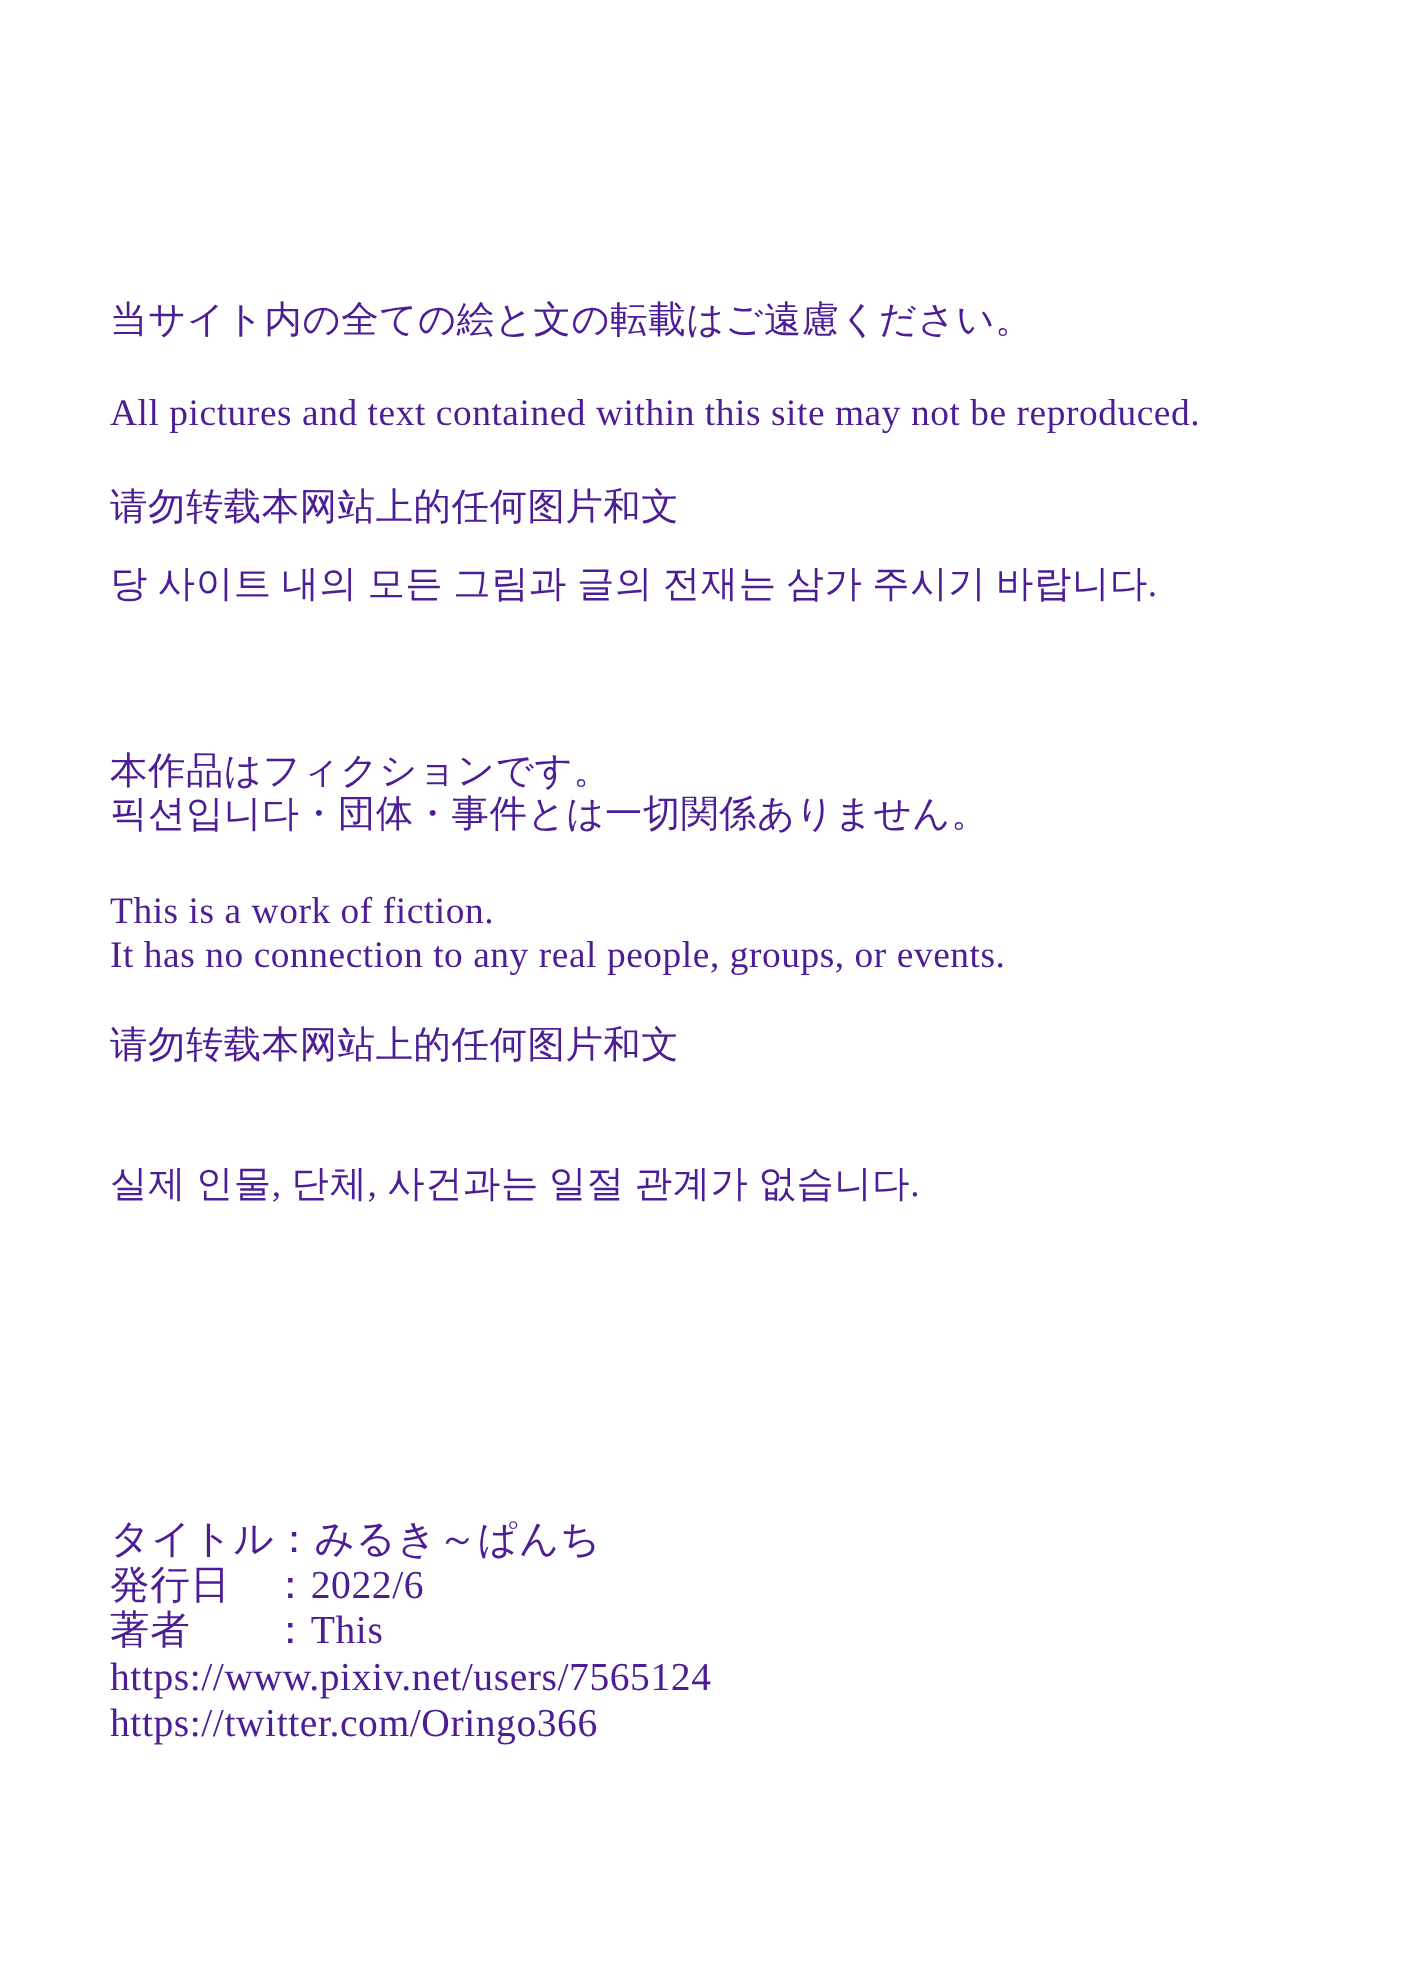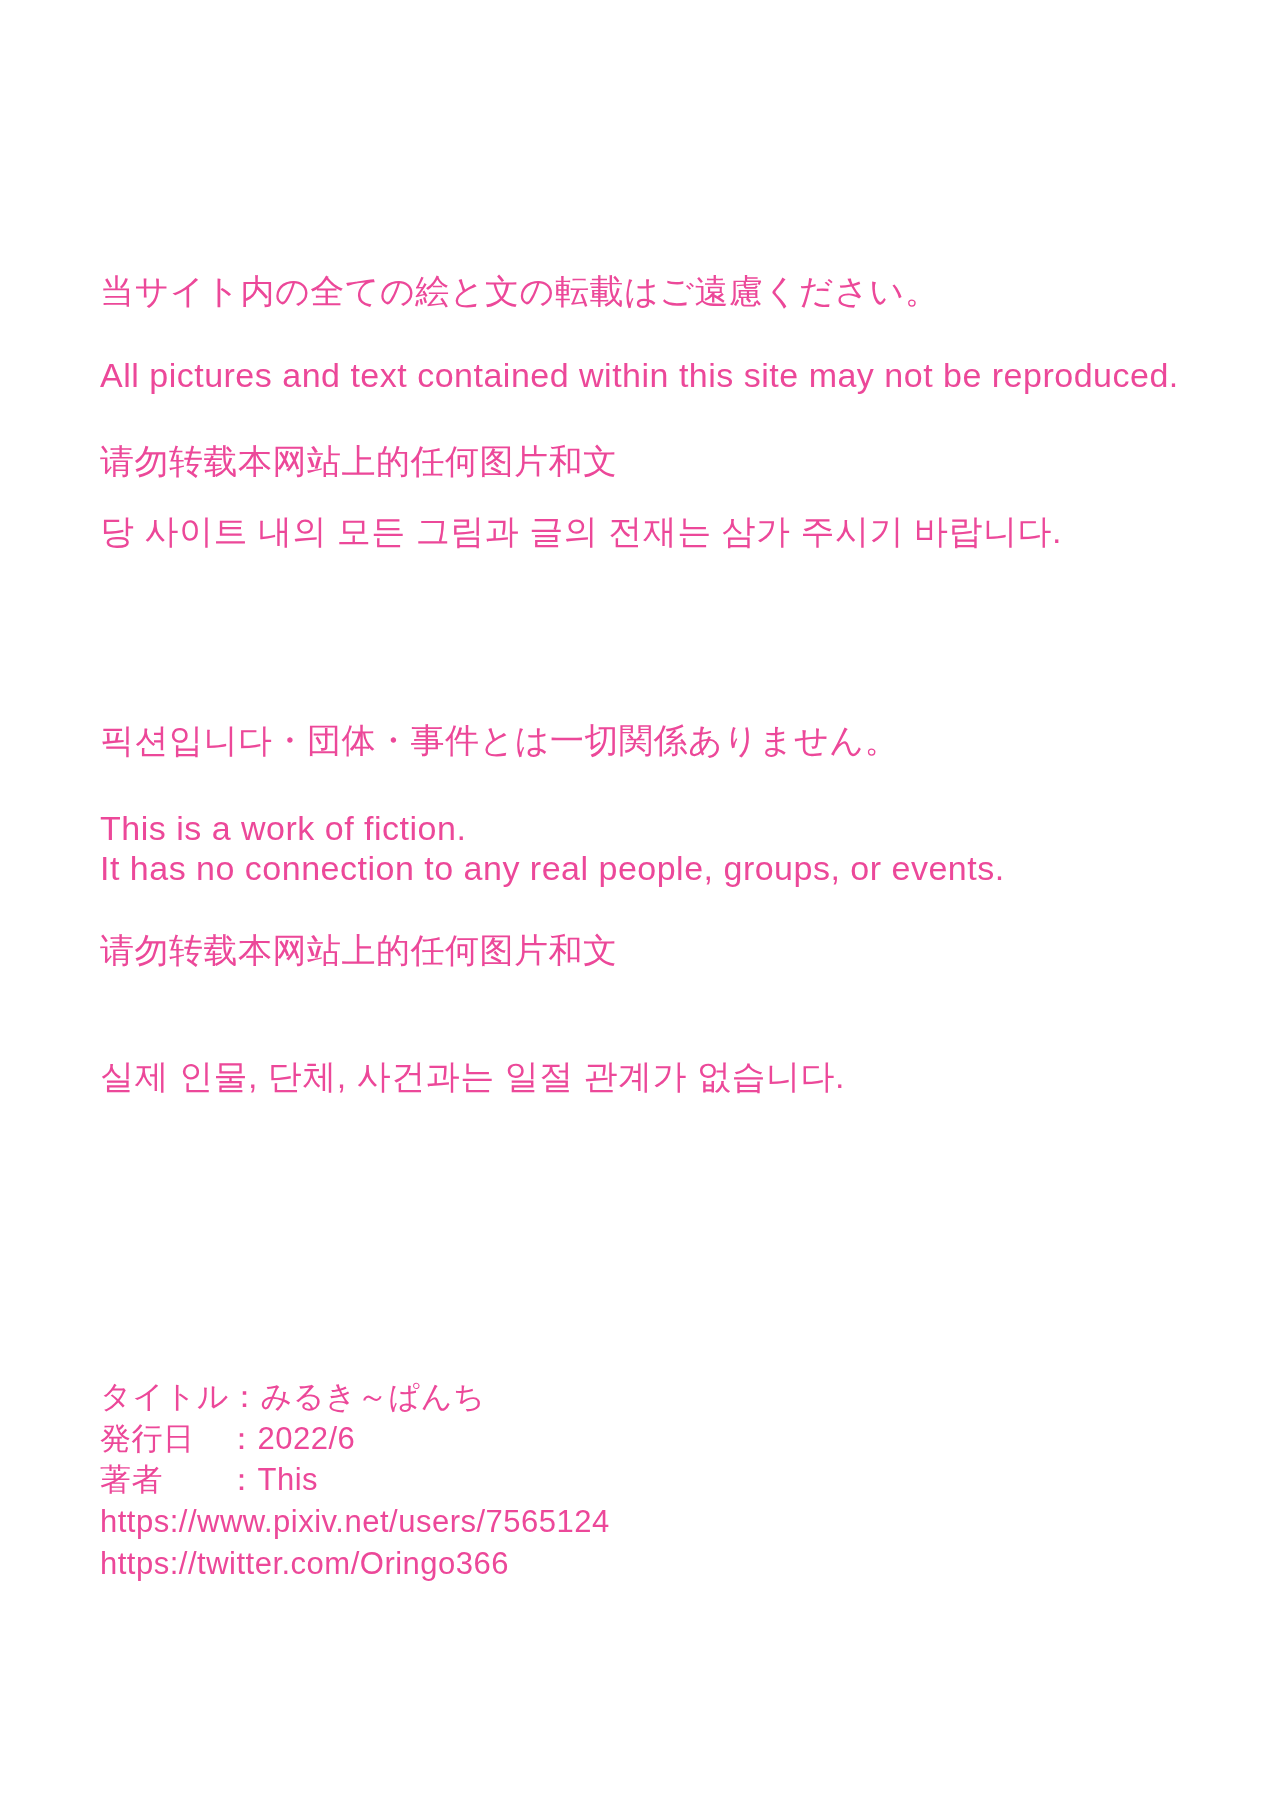--- a/index.html
+++ b/index.html
@@ -6,51 +6,52 @@
     margin: 0;
     padding: 0;
     background: #ffffff;
   }
   .page {
     position: relative;
     width: 1280px;
     height: 1807px;
     background: #ffffff;
     overflow: hidden;
-    font-family: Liberation Sans, sans-serif;
-    color: #ec4899;
+    font-family: Liberation Serif, serif;
+    color: #4c1d95;
   }
   .line {
     position: absolute;
     left: 100px;
     white-space: pre;
     line-height: 1.15;
     letter-spacing: 0.5px;
   }
   .body-line {
     font-size: 34px;
   }
   .credit-line {
-    font-size: 31px;
+    font-size: 36px;
     text-align: right;
   }
 </style>
 </head>
 <body>
 
 <div class="page">
 
   <div class="line body-line" style="top:272px">当サイト内の全ての絵と文の転載はご遠慮ください。</div>
 
   <div class="line body-line" style="top:356px">All pictures and text contained within this site may not be reproduced.</div>
 
   <div class="line body-line" style="top:442px">请勿转载本网站上的任何图片和文</div>
 
   <div class="line body-line" style="top:512px">당 사이트 내의 모든 그림과 글의 전재는 삼가 주시기 바랍니다.</div>
 
+  <div class="line body-line" style="top:682px">本作品はフィクションです。</div>
 
   <div class="line body-line" style="top:721px">픽션입니다・団体・事件とは一切関係ありません。</div>
 
   <div class="line body-line" style="top:809px">This is a work of fiction.</div>
 
   <div class="line body-line" style="top:849px">It has no connection to any real people, groups, or events.</div>
 
   <div class="line body-line" style="top:931px">请勿转载本网站上的任何图片和文</div>
 
 

